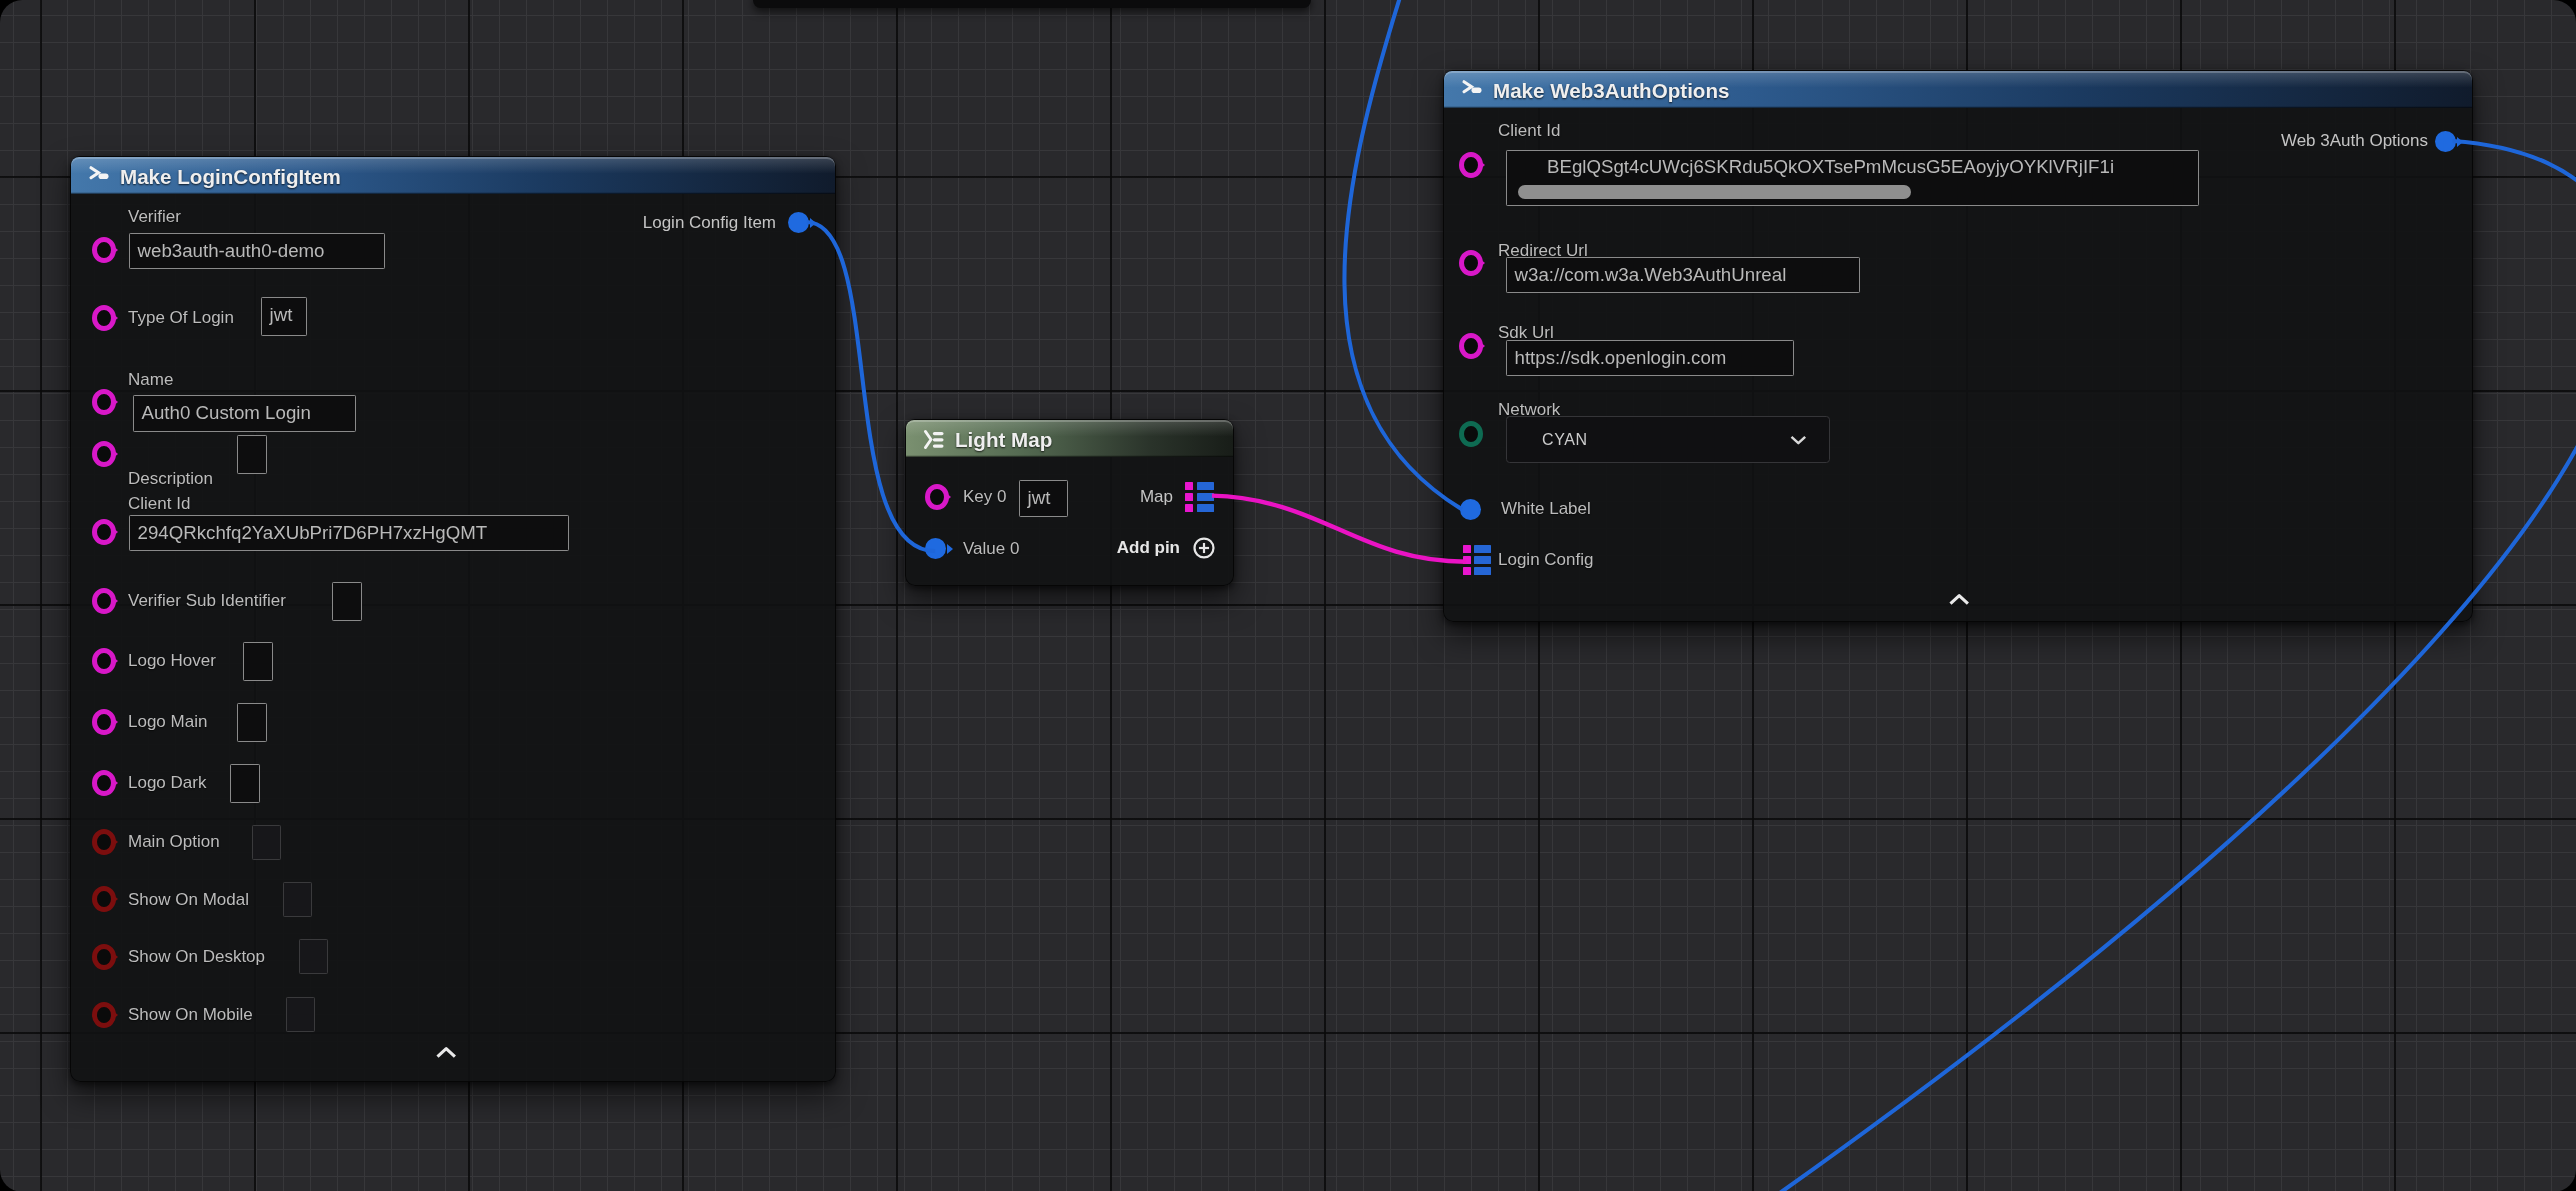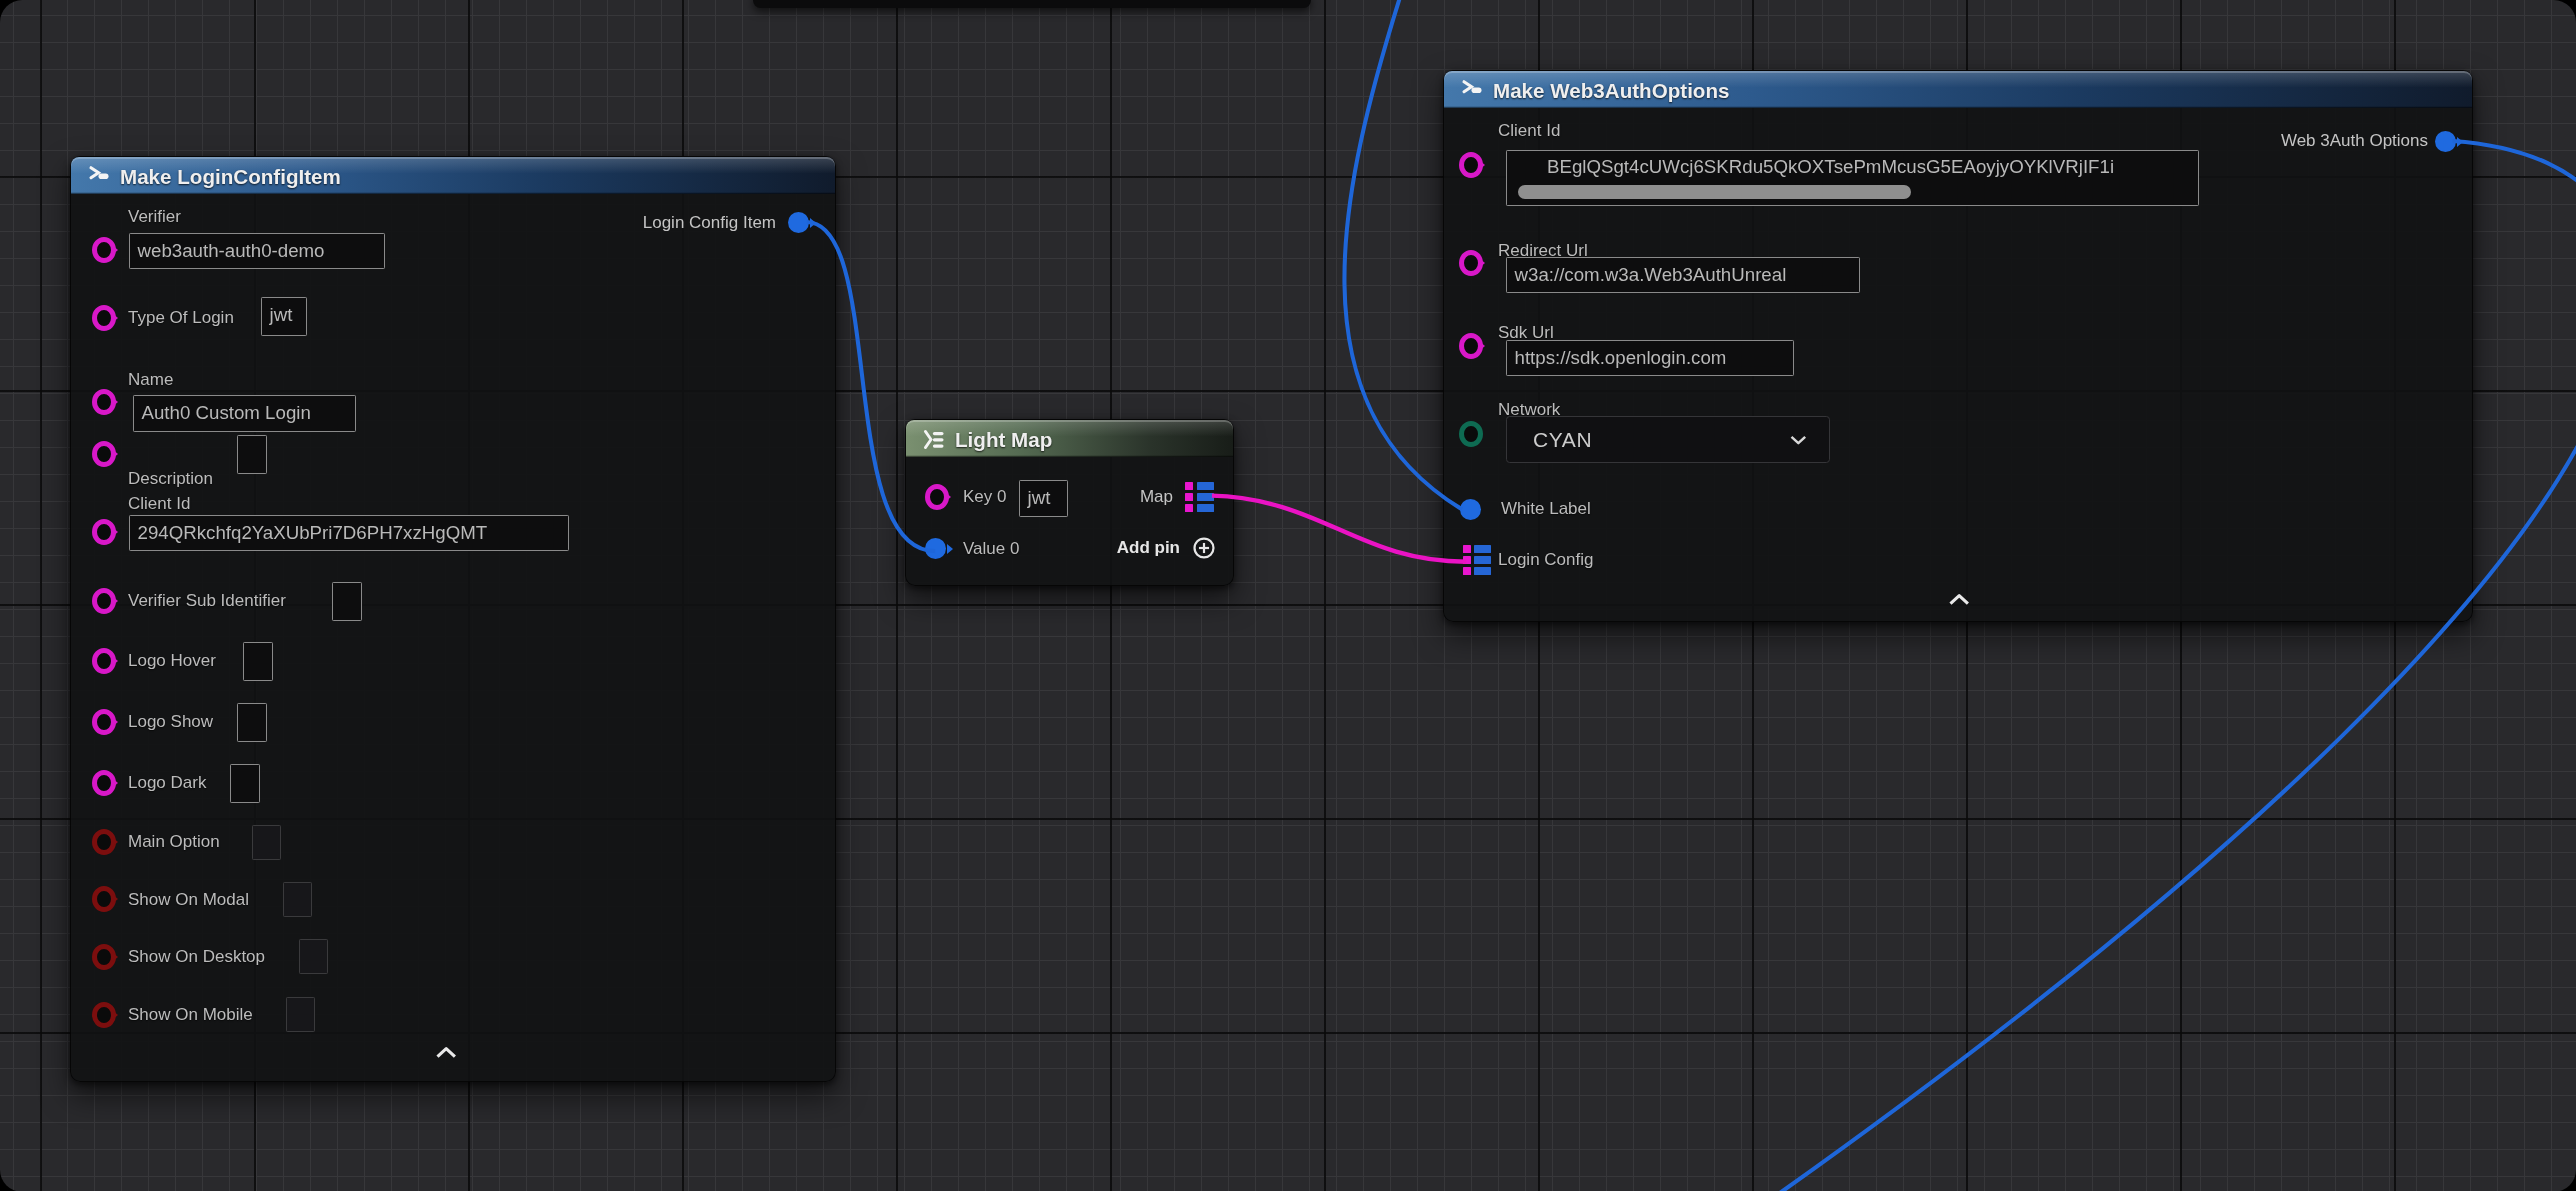--- a/index.html
+++ b/index.html
@@ -53,21 +53,21 @@
   .tfield{position:absolute;box-sizing:border-box;background:#0d0d0e;border:1.2px solid #8a8a8a;
         color:#b9b9b9;font-size:18.7px;line-height:32px;padding:1.2px 7.5px 0 7.5px;white-space:nowrap;
         overflow:hidden;border-radius:1.2px;}
   .mini{position:absolute;box-sizing:border-box;width:30px;height:39px;background:#0d0d0e;
         border:1.2px solid #8a8a8a;border-radius:1.2px;}
   .chk{position:absolute;box-sizing:border-box;width:29px;height:35px;background:#17171a;
         border:1.2px solid #3a3a3c;border-radius:1.2px;}
 
   .select{position:absolute;box-sizing:border-box;background:#101012;border:1.2px solid #353538;
         border-radius:3.7px;color:#cccccc;}
-  .select .sval{position:absolute;left:26px;top:50%;transform:translateY(-50%);font-size:21px;letter-spacing:0.6px;}
+  .select .sval{position:absolute;left:35px;top:50%;transform:translateY(-50%);font-size:16px;letter-spacing:0.6px;}
   .select svg{position:absolute;right:21px;top:50%;transform:translateY(-50%);}
 
   .scrollbar{position:absolute;left:11.2px;bottom:6.2px;width:393px;height:13.7px;background:#8f8f8f;border-radius:6.9px;}
 
   .chev{position:absolute;width:22.4px;height:12.5px;}
   .addpin-icon{position:absolute;width:24px;height:24px;}
   .offnode{position:absolute;z-index:3;background:#0b0b0c;border-radius:0 0 7.5px 7.5px;
         box-shadow:0 3.7px 8.7px rgba(0,0,0,.6);}
 </style>
 </head>
@@ -112,21 +112,21 @@
 
     <span class="pin ring str arrow" style="left:21px;top:431px;"></span>
     <div class="plabel" style="left:57px;top:434px;">Verifier Sub Identifier</div>
     <div class="mini" style="left:261px;top:425px;"></div>
 
     <span class="pin ring str arrow" style="left:21px;top:491px;"></span>
     <div class="plabel" style="left:57px;top:494px;">Logo Hover</div>
     <div class="mini" style="left:172px;top:485px;"></div>
 
     <span class="pin ring str arrow" style="left:21px;top:552px;"></span>
-    <div class="plabel" style="left:57px;top:555px;">Logo Show</div>
+    <div class="plabel" style="left:57px;top:555px;">Logo Main</div>
     <div class="mini" style="left:166px;top:546px;"></div>
 
     <span class="pin ring str arrow" style="left:21px;top:613px;"></span>
     <div class="plabel" style="left:57px;top:616px;">Logo Dark</div>
     <div class="mini" style="left:159px;top:607px;"></div>
 
     <span class="pin ring bool arrow" style="left:21px;top:672px;"></span>
     <div class="plabel" style="left:57px;top:675px;">Main Option</div>
     <div class="chk" style="left:181px;top:668px;"></div>
 

